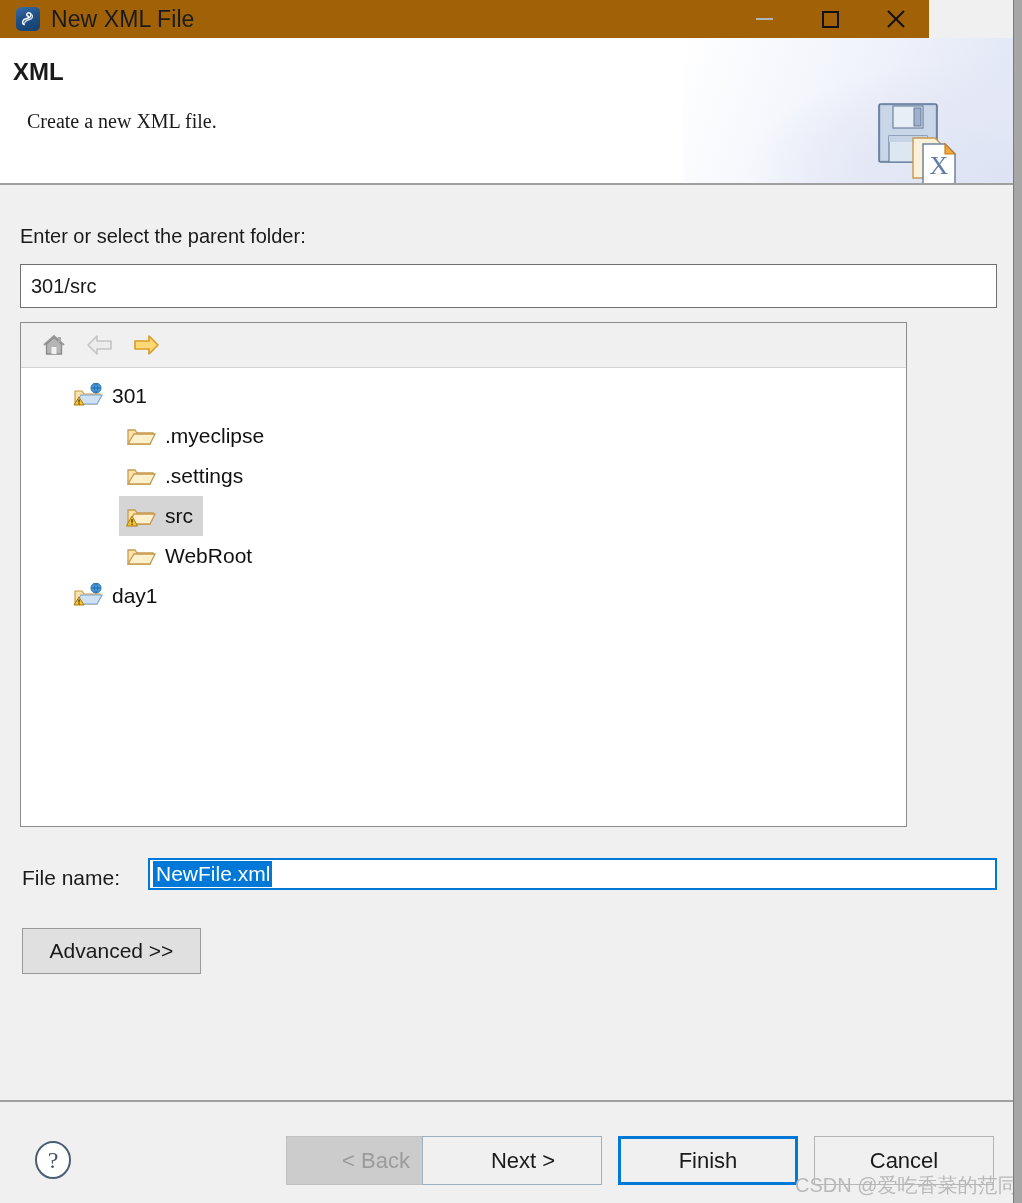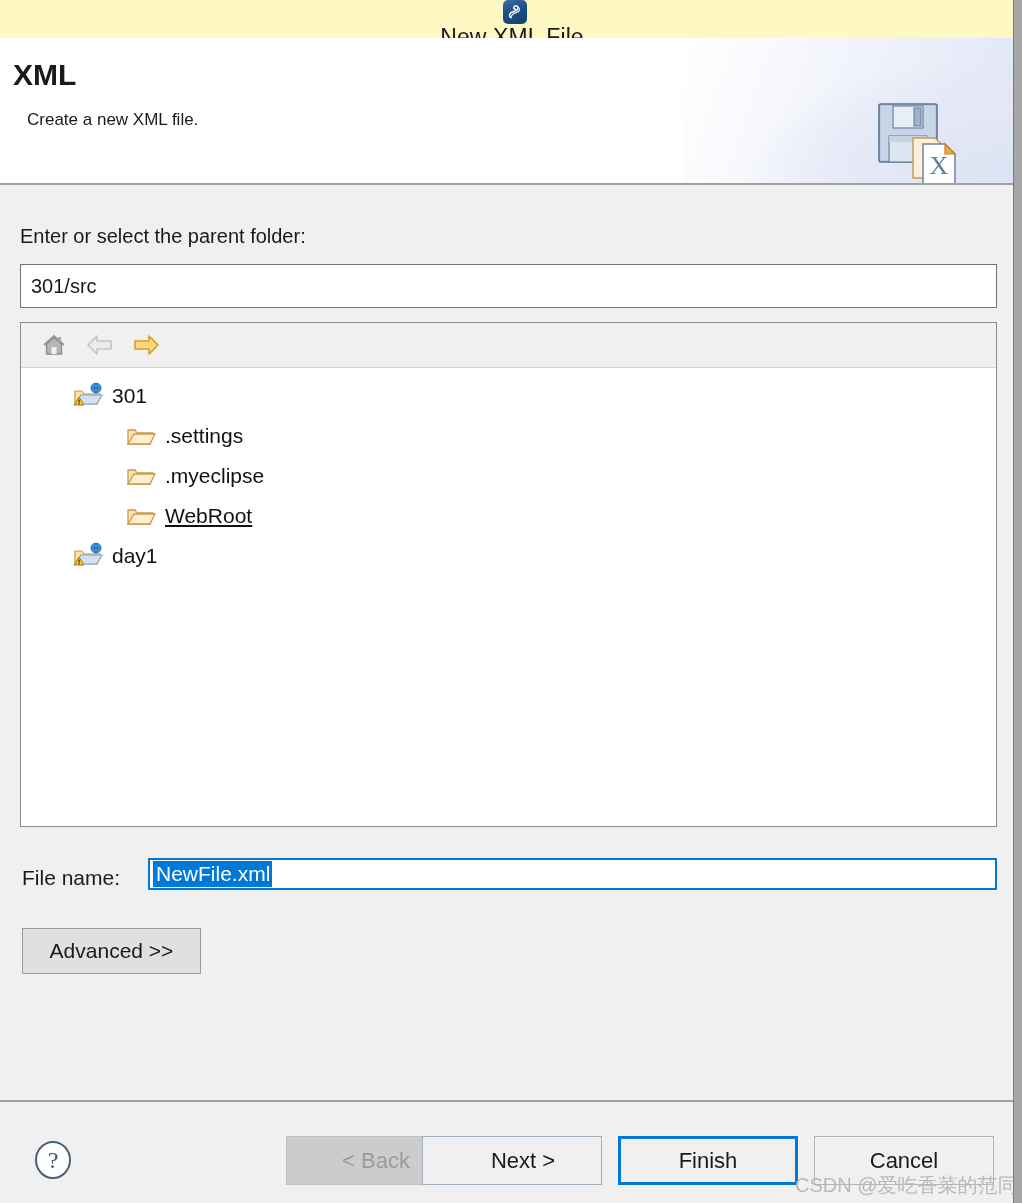--- a/index.html
+++ b/index.html
@@ -30,25 +30,24 @@
     width: 9px; height: 1203px;
     background: #a6a6a6;
     border-left: 1px solid #7a7a7a;
     box-sizing: border-box;
   }
 
   
   #titlebar {
     position: absolute;
     left: 0; top: 0;
-    width: 1013px; height: 38px;
-    background: #fef9c3;
-    display: flex;
-    align-items: center;
-    flex-direction: column;
+    width: 929px; height: 38px;
+    background: #a16207;
+    display: flex;
+    align-items: center;
   }
   #title-icon {
     margin-left: 16px;
     width: 24px; height: 24px;
     border-radius: 5px;
     background: linear-gradient(160deg, #3b6ea5 0%, #1d4f85 45%, #16406e 100%);
     display: flex; align-items: center; justify-content: center;
     flex: none;
   }
   #title-icon svg { display: block; }
@@ -91,29 +90,30 @@
     position: absolute;
     right: 0; top: 0;
     width: 330px; height: 146px;
     background:
       radial-gradient(ellipse 340px 150px at 100% 92%, #dde3f4 0%, #e4e8f6 42%, rgba(255,255,255,0) 78%),
       linear-gradient(110deg, rgba(255,255,255,1) 0%, rgba(233,237,249,0.75) 55%, rgba(221,227,244,0.95) 100%);
   }
   #header-title {
     position: absolute;
     left: 13px; top: 20px;
-    font-size: 30px;
+    font-size: 24px;
     font-weight: bold;
     color: #1a1a1a;
   }
   #header-desc {
     position: absolute;
     left: 27px; top: 72px;
-    font-size: 17px;
-    color: #1a1a1a;
+    font-size: 20px;
+    color: #1a1a1a;
+    font-family: Liberation Serif, serif;
   }
   #header-art {
     position: absolute;
     left: 873px; top: 60px;
     width: 100px; height: 92px;
   }
   #header-sep {
     position: absolute;
     left: 0; top: 183px;
     width: 1013px; height: 2px;
@@ -148,21 +148,21 @@
     margin-left: 10px;
     font-size: 20px;
     color: #1a1a1a;
     text-align: right;
   }
 
   
   #tree-panel {
     position: absolute;
     left: 20px; top: 137px;
-    width: 977px; height: 505px;
+    width: 887px; height: 505px;
     border: 1px solid #8c8c8c;
     background: #ffffff;
     box-sizing: border-box;
   }
   #tree-toolbar {
     height: 45px;
     background: #f0f0f0;
     border-bottom: 1px solid #d4d4d4;
     display: flex;
     align-items: center;
@@ -415,38 +415,52 @@
         </div>
 
         <div class="tree-row" style="padding-left:105px;">
           <span class="tr-inner">
             <span class="tree-icon">
               <svg width="30" height="26" viewBox="0 0 30 26">
                 <path d="M2 7 L2 21 L24 21 L27 10 L11 10 L9 7 Z" fill="#fde3a7" stroke="#c79a50" stroke-width="1.3"></path>
                 <path d="M2 21 L8 11 L29 11 L24 21 Z" fill="#fdf0cd" stroke="#c79a50" stroke-width="1.3"></path>
               </svg>
             </span>
-            <span>.settings</span>
+            <span>.myeclipse</span>
           </span>
         </div>
 
         <div class="tree-row" style="padding-left:105px;">
           <span class="tr-inner">
             <span class="tree-icon">
               <svg width="30" height="26" viewBox="0 0 30 26">
                 <path d="M2 7 L2 21 L24 21 L27 10 L11 10 L9 7 Z" fill="#fde3a7" stroke="#c79a50" stroke-width="1.3"></path>
                 <path d="M2 21 L8 11 L29 11 L24 21 Z" fill="#fdf0cd" stroke="#c79a50" stroke-width="1.3"></path>
               </svg>
             </span>
-            <span>.myeclipse</span>
+            <span>.settings</span>
           </span>
         </div>
 
-
-        <div class="tree-row" style="padding-left:105px;text-decoration:underline;">
+        <div class="tree-row selected" style="padding-left:98px;">
+          <span class="tr-inner" style="padding-left:7px;">
+            <span class="tree-icon">
+              <svg width="30" height="26" viewBox="0 0 30 26">
+                <path d="M2 7 L2 21 L24 21 L27 10 L11 10 L9 7 Z" fill="#fde3a7" stroke="#c79a50" stroke-width="1.3"></path>
+                <path d="M2 21 L8 11 L29 11 L24 21 Z" fill="#fdf0cd" stroke="#c79a50" stroke-width="1.3"></path>
+                <path d="M6 13 L11.5 23 L0.5 23 Z" fill="#f5c430" stroke="#a8781a" stroke-width="1"></path>
+                <rect x="5.3" y="16.2" width="1.4" height="3.4" fill="#4a3500"></rect>
+                <rect x="5.3" y="20.6" width="1.4" height="1.3" fill="#4a3500"></rect>
+              </svg>
+            </span>
+            <span>src</span>
+          </span>
+        </div>
+
+        <div class="tree-row" style="padding-left:105px;">
           <span class="tr-inner">
             <span class="tree-icon">
               <svg width="30" height="26" viewBox="0 0 30 26">
                 <path d="M2 7 L2 21 L24 21 L27 10 L11 10 L9 7 Z" fill="#fde3a7" stroke="#c79a50" stroke-width="1.3"></path>
                 <path d="M2 21 L8 11 L29 11 L24 21 Z" fill="#fdf0cd" stroke="#c79a50" stroke-width="1.3"></path>
               </svg>
             </span>
             <span>WebRoot</span>
           </span>
         </div>

